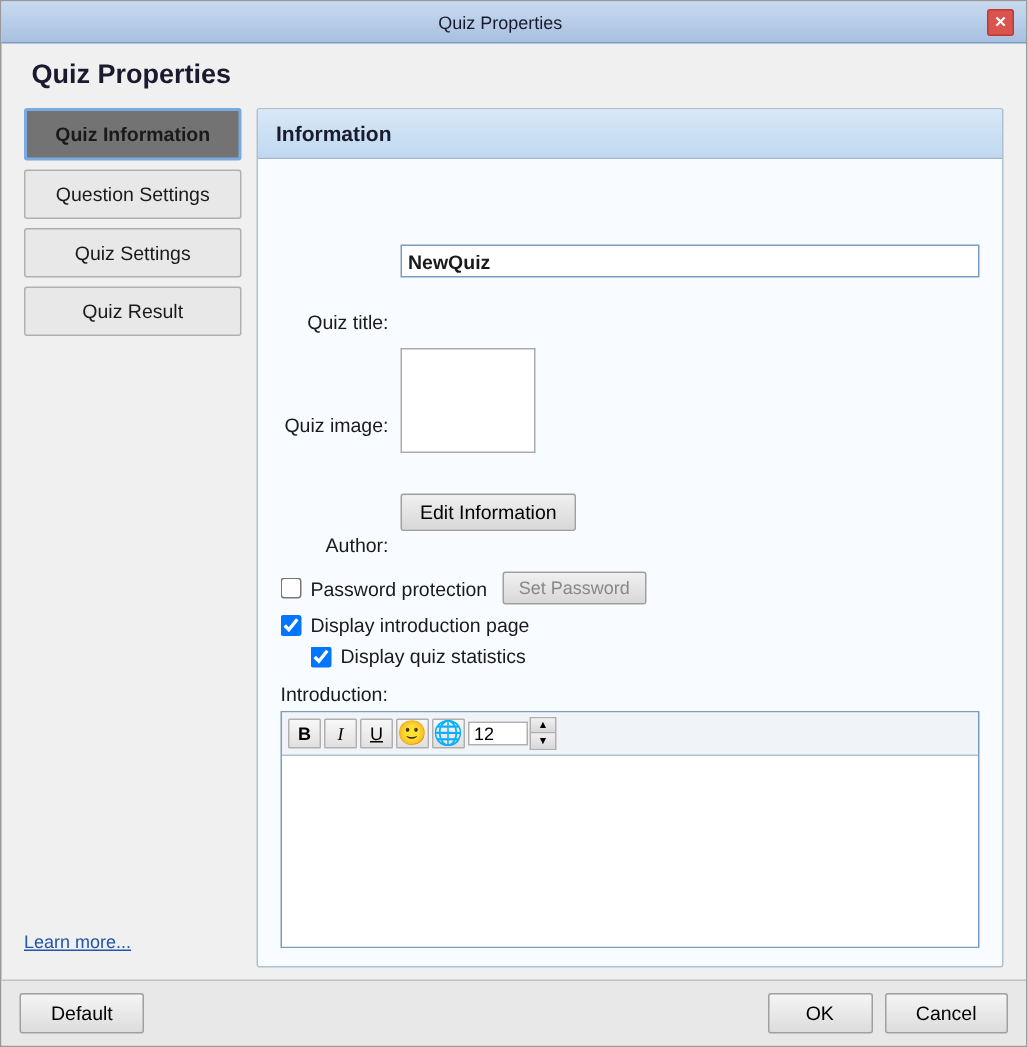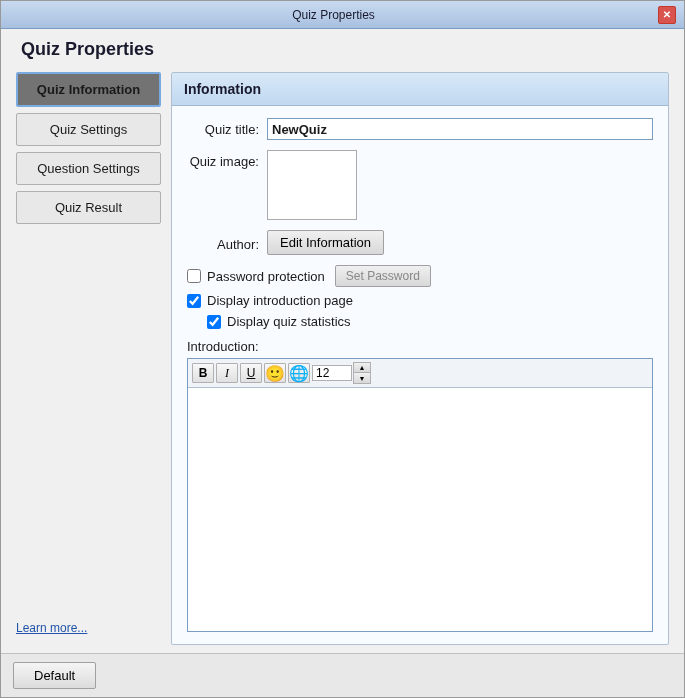--- a/index.html
+++ b/index.html
@@ -104,20 +104,21 @@
       font-size: 12px;
       cursor: pointer;
     }
     .content-panel {
       flex: 1;
       border: 1px solid #b0c0d0;
       background: #f8fbff;
       display: flex;
       flex-direction: column;
       border-radius: 2px;
+      gap: 45px;
     }
     .content-header {
       background: linear-gradient(to bottom, #d8e8f8, #c0d8f0);
       padding: 8px 12px;
       font-size: 14px;
       font-weight: bold;
       color: #1a1a2e;
       border-bottom: 1px solid #a0b8d0;
     }
     .content-body {
@@ -132,20 +133,21 @@
       margin-bottom: 10px;
     }
     .form-label {
       width: 80px;
       text-align: right;
       padding-right: 8px;
       padding-top: 4px;
       font-size: 13px;
       color: #1a1a1a;
       flex-shrink: 0;
+      margin-top: 40px;
     }
     .form-input {
       flex: 1;
       height: 22px;
       border: 1px solid #7a9cc0;
       padding: 2px 4px;
       font-size: 13px;
       background: white;
       color: #1a1a1a;
       font-weight: bold;
@@ -318,22 +320,22 @@
     </div>
   </div>
 
   <div class="dialog-content">
     <div class="dialog-title">Quiz Properties</div>
 
     <div class="main-area">
 
       <div class="sidebar">
         <button class="sidebar-btn active">Quiz Information</button>
+        <button class="sidebar-btn">Question Settings</button>
         <button class="sidebar-btn">Quiz Settings</button>
-        <button class="sidebar-btn">Question Settings</button>
         <button class="sidebar-btn">Quiz Result</button>
         <div class="sidebar-learn">
           <a>Learn more...</a>
         </div>
       </div>
 
       <div class="content-panel">
         <div class="content-header">Information</div>
         <div class="content-body">
 
@@ -392,14 +394,18 @@
             <div class="editor-content"></div>
           </div>
 
         </div>
       </div>
     </div>
   </div>
 
   <div class="dialog-footer">
     <button class="footer-btn">Default</button>
+    <div class="footer-right">
+      <button class="footer-btn">OK</button>
+      <button class="footer-btn">Cancel</button>
+    </div>
   </div>
 </div>
 
 </body></html>

